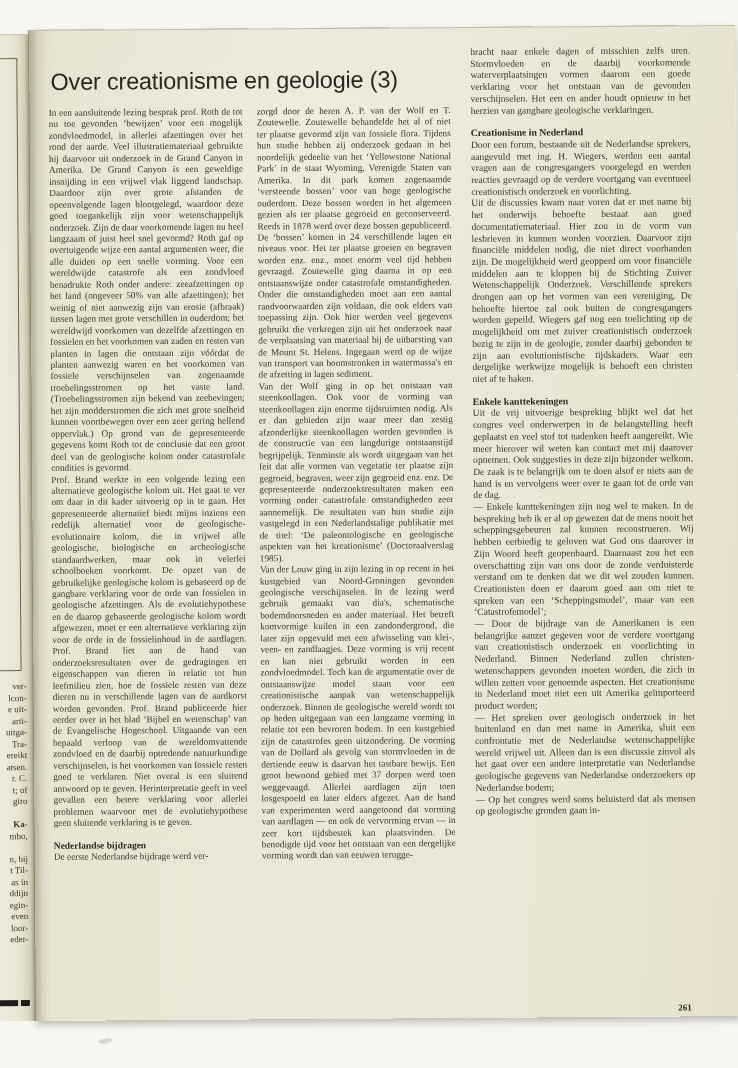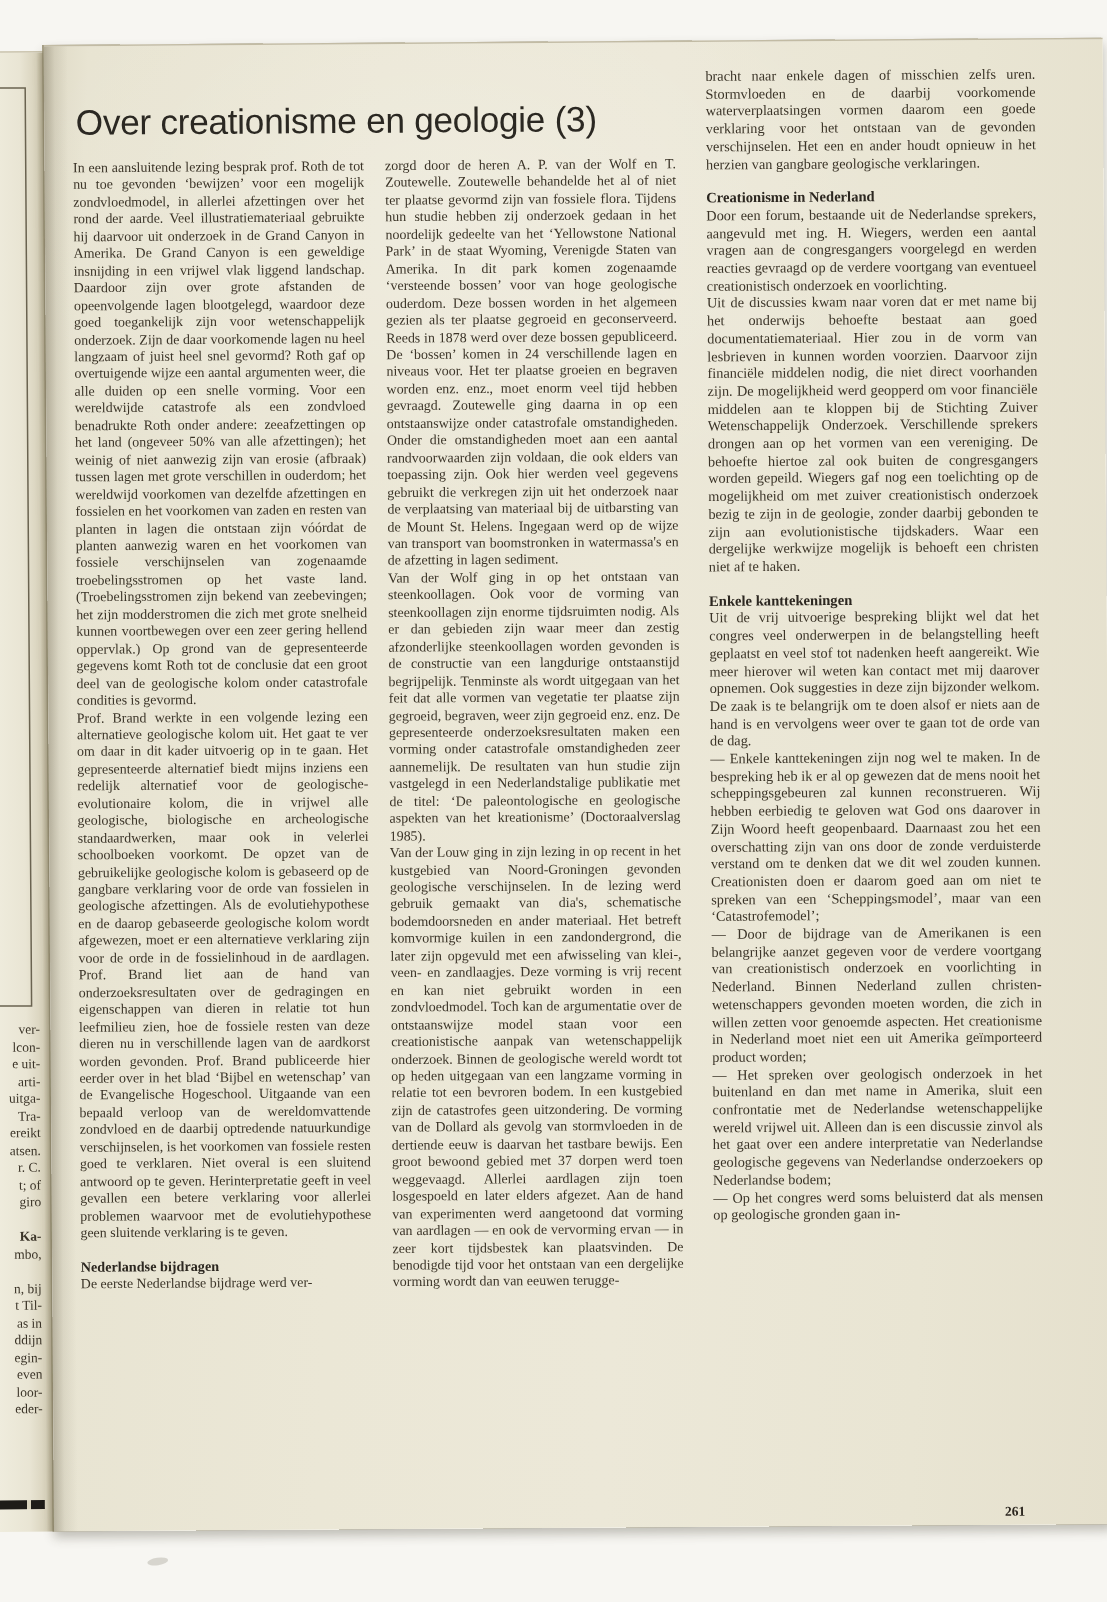--- a/index.html
+++ b/index.html
@@ -36,21 +36,21 @@
     background:linear-gradient(90deg,rgba(90,82,60,.35),rgba(90,82,60,.10) 45%,rgba(90,82,60,0));}
   .title{position:absolute;left:21px;top:38px;margin:0;
     font-family:"Liberation Sans", sans-serif;font-weight:400;
     font-size:23.5px;letter-spacing:-0.2px;color:var(--title-ink);white-space:nowrap;}
   .col{position:absolute;text-align:justify;color:var(--ink);overflow:hidden;}
   .col p{margin:0;}
   .col h3{margin:11px 0 0 0;font-size:1.02em;color:var(--head-ink);}
   .col1{left:19px;top:77px;width:194px;height:924px;font-size:9.3px;line-height:11.45px;}
   .col2{left:227px;top:77px;width:194px;height:924px;font-size:9.3px;line-height:11.45px;}
   .col3{left:441px;top:18px;width:220px;height:960px;font-size:9.55px;line-height:11.7px;}
-  .pagenum{position:absolute;left:634px;top:976px;width:30px;text-align:left;
+  .pagenum{position:absolute;left:634px;top:976px;width:30px;text-align:center;
     font-weight:bold;font-size:9px;color:var(--head-ink);}
   .smudge{position:absolute;left:62px;top:1008px;width:14px;height:5px;border-radius:50%;
     background:rgba(120,115,100,.25);transform:rotate(-8deg);}
 </style>
 </head>
 <body style="--ink: #3b3428; --head-ink: #2c2720; --title-ink: #2b2822; --bar: #1e1c18;">
 
 <div class="canvas">
   <div class="scan">
 

